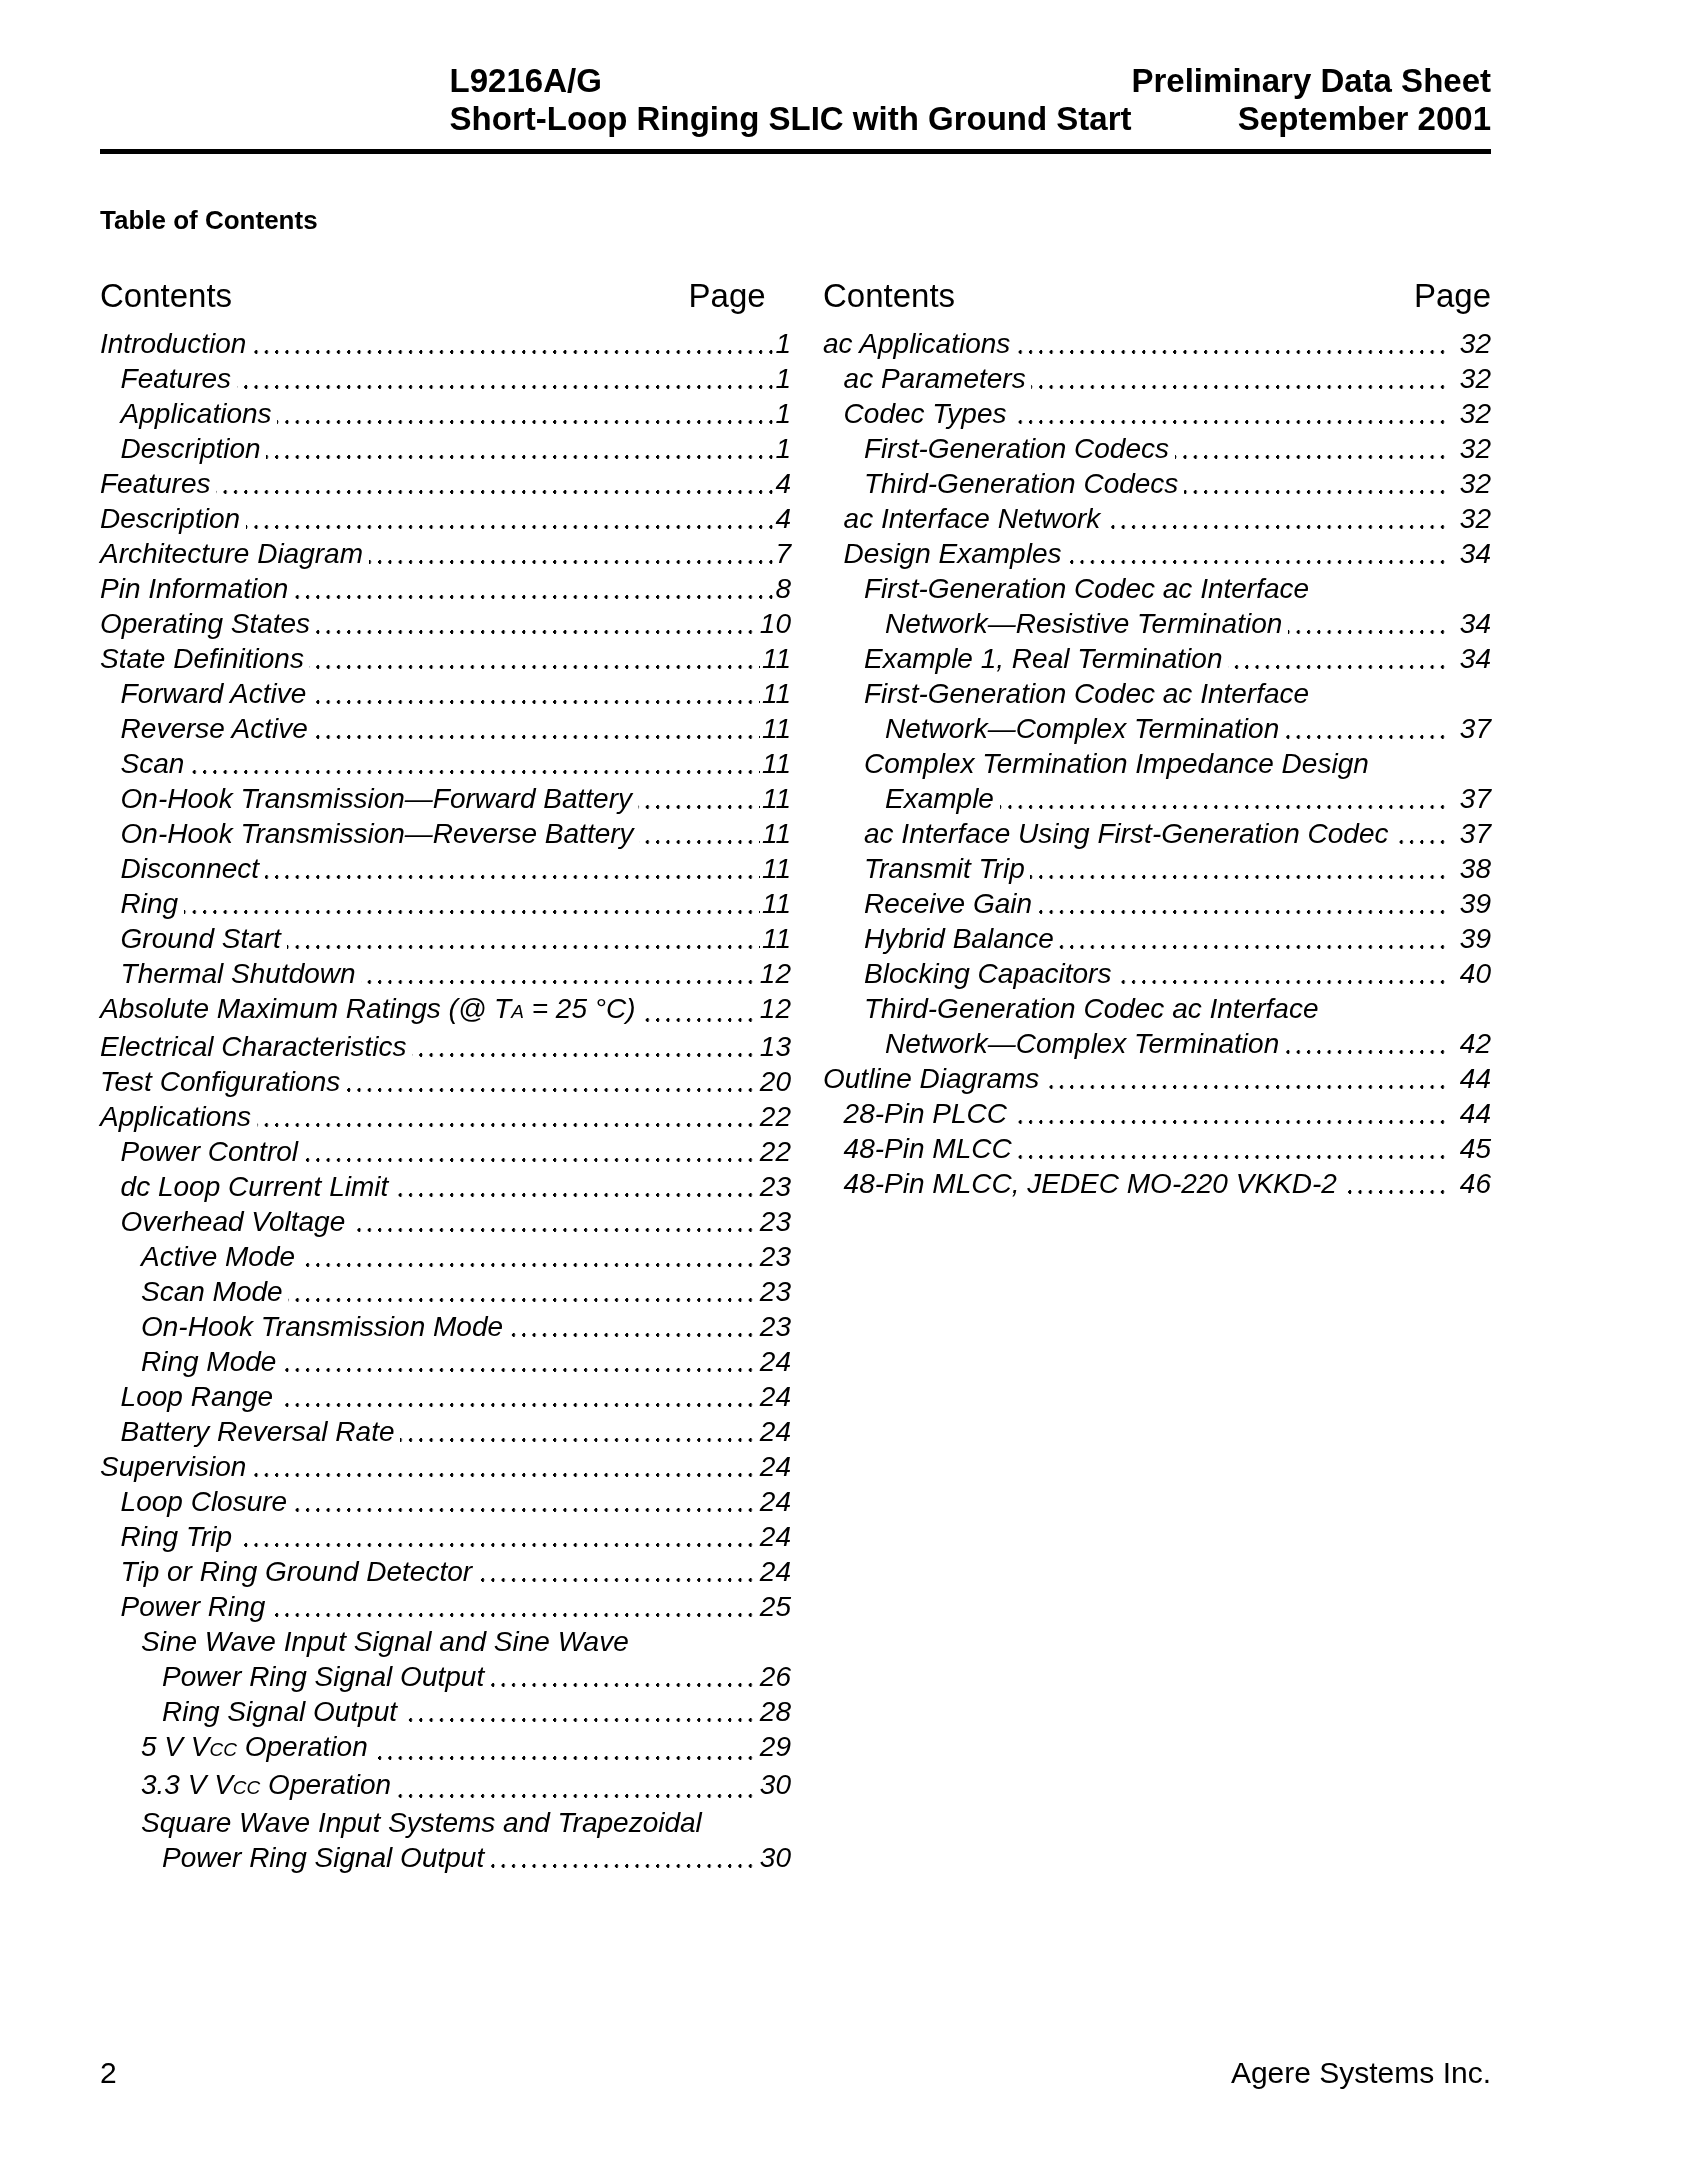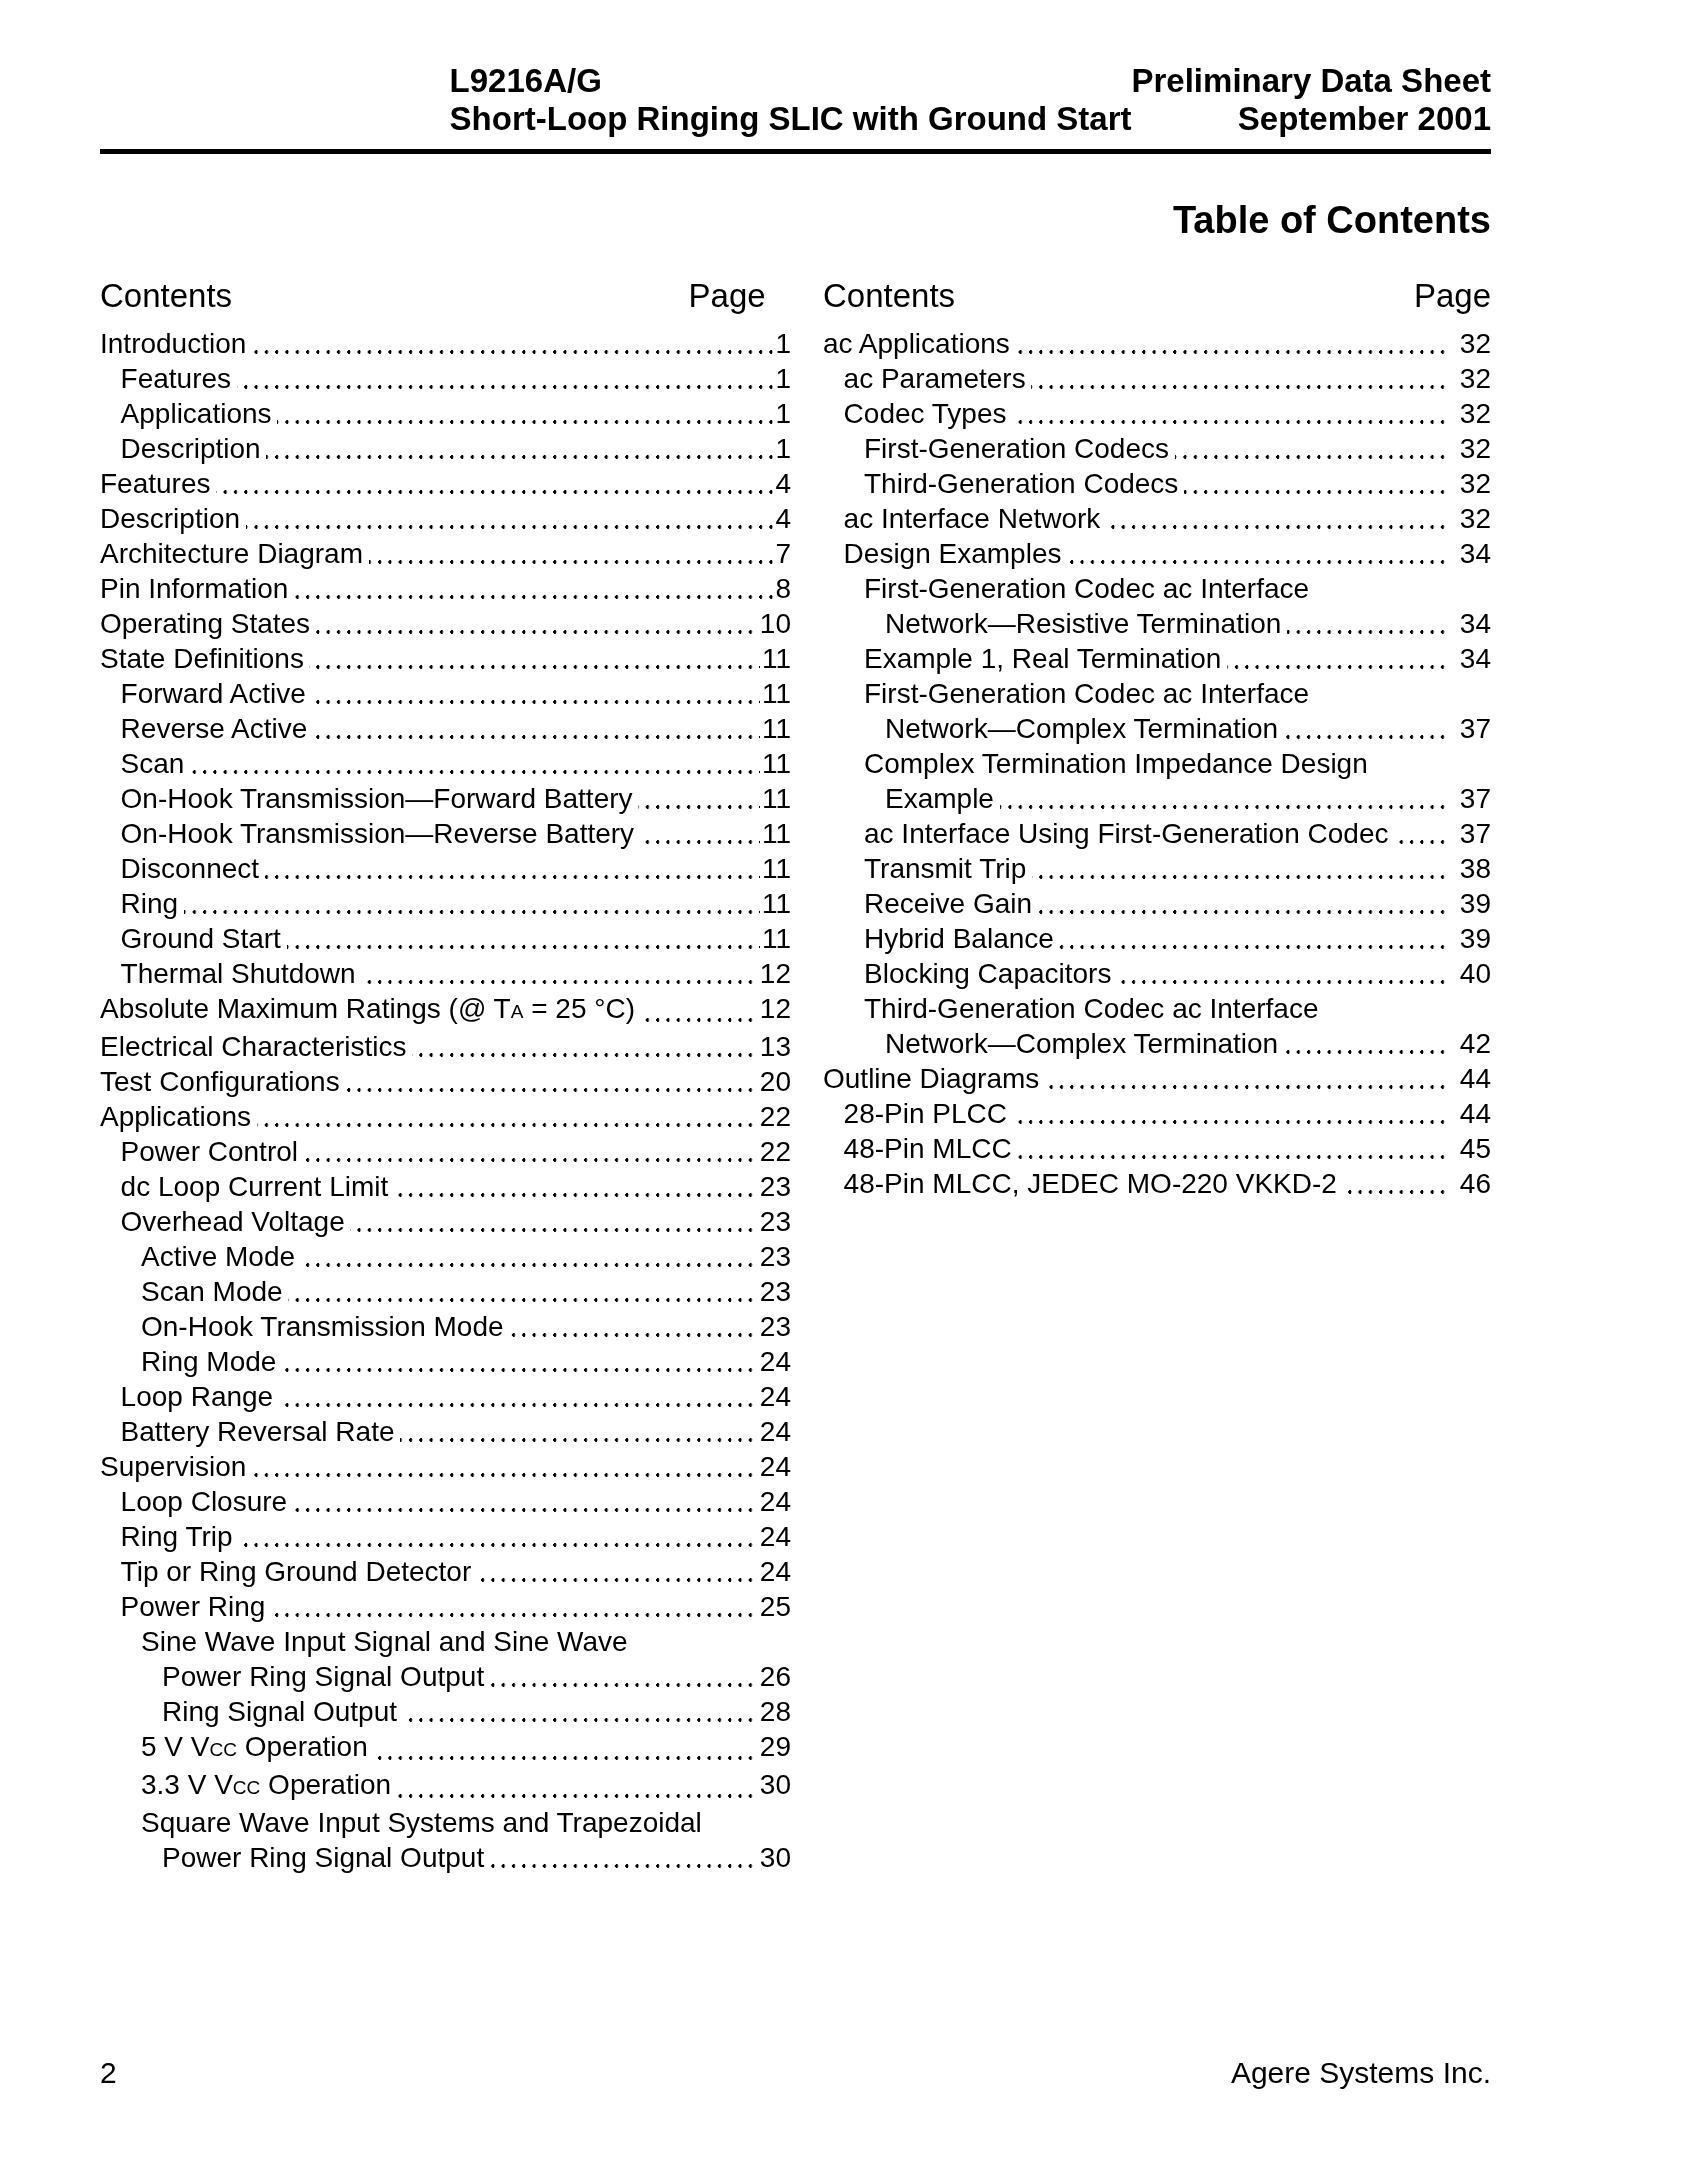--- a/index.html
+++ b/index.html
@@ -10,31 +10,31 @@
   }
   .sheet{position:absolute;left:100px;top:62px;width:1391px;}
 
   
   .doc-header{display:flex;justify-content:flex-end;align-items:flex-start;}
   .hdr-left,.hdr-right{font-size:33px;font-weight:bold;line-height:38px;}
   .hdr-right{text-align:right;}
   .rule{height:4.8px;background:#000;margin-top:11px;}
 
   
-  .toc-title{margin-top:44px;text-align:right;font-size:38px;font-weight:bold;line-height:44px;}
+  .toc-title{margin-top:44px;text-align:left;font-size:26px;font-weight:bold;line-height:44px;}
 
   
   .col-headers{display:flex;gap:32px;margin-top:35px;}
   .col-headers .hdr-box{display:flex;justify-content:space-between;font-size:33px;font-weight:normal;line-height:38px;}
   .col-headers .hdr-box.left{width:691px;}
   .col-headers .hdr-box.right{flex:1;}
   .col-headers .hdr-box.left .page-hdr{padding-right:25.4px;}
 
   
-  .toc-wrap{display:flex;gap:32px;margin-top:11px;}
+  .toc-wrap{display:flex;gap:32px;margin-top:11px;font-style:italic;}
   .toc-col{font-size:28px;line-height:35px;}
   .toc-col.left{width:691px;}
   .toc-col.right{flex:1;}
 
   .toc-row{
     display:flex;align-items:baseline;
     background-image:radial-gradient(circle at 1.7px 1.7px,#000 1.5px,rgba(0,0,0,0) 1.7px);
     background-size:10.3px 3.5px;
     background-repeat:repeat-x;
     background-position:0 calc(100% - 7.1px);

